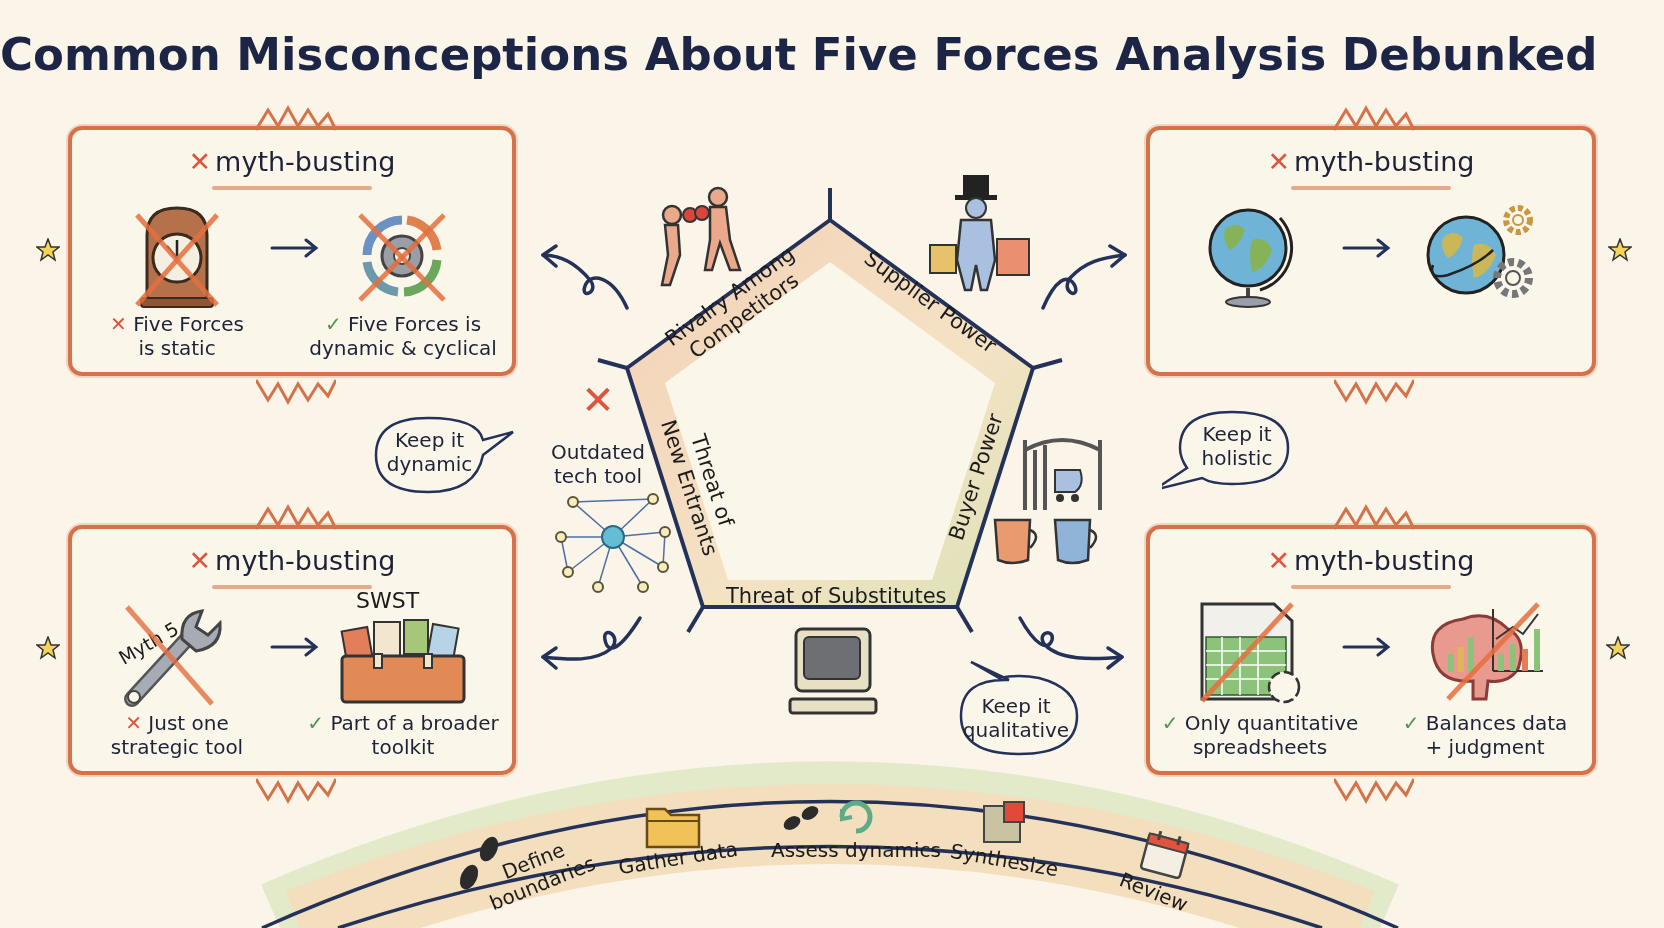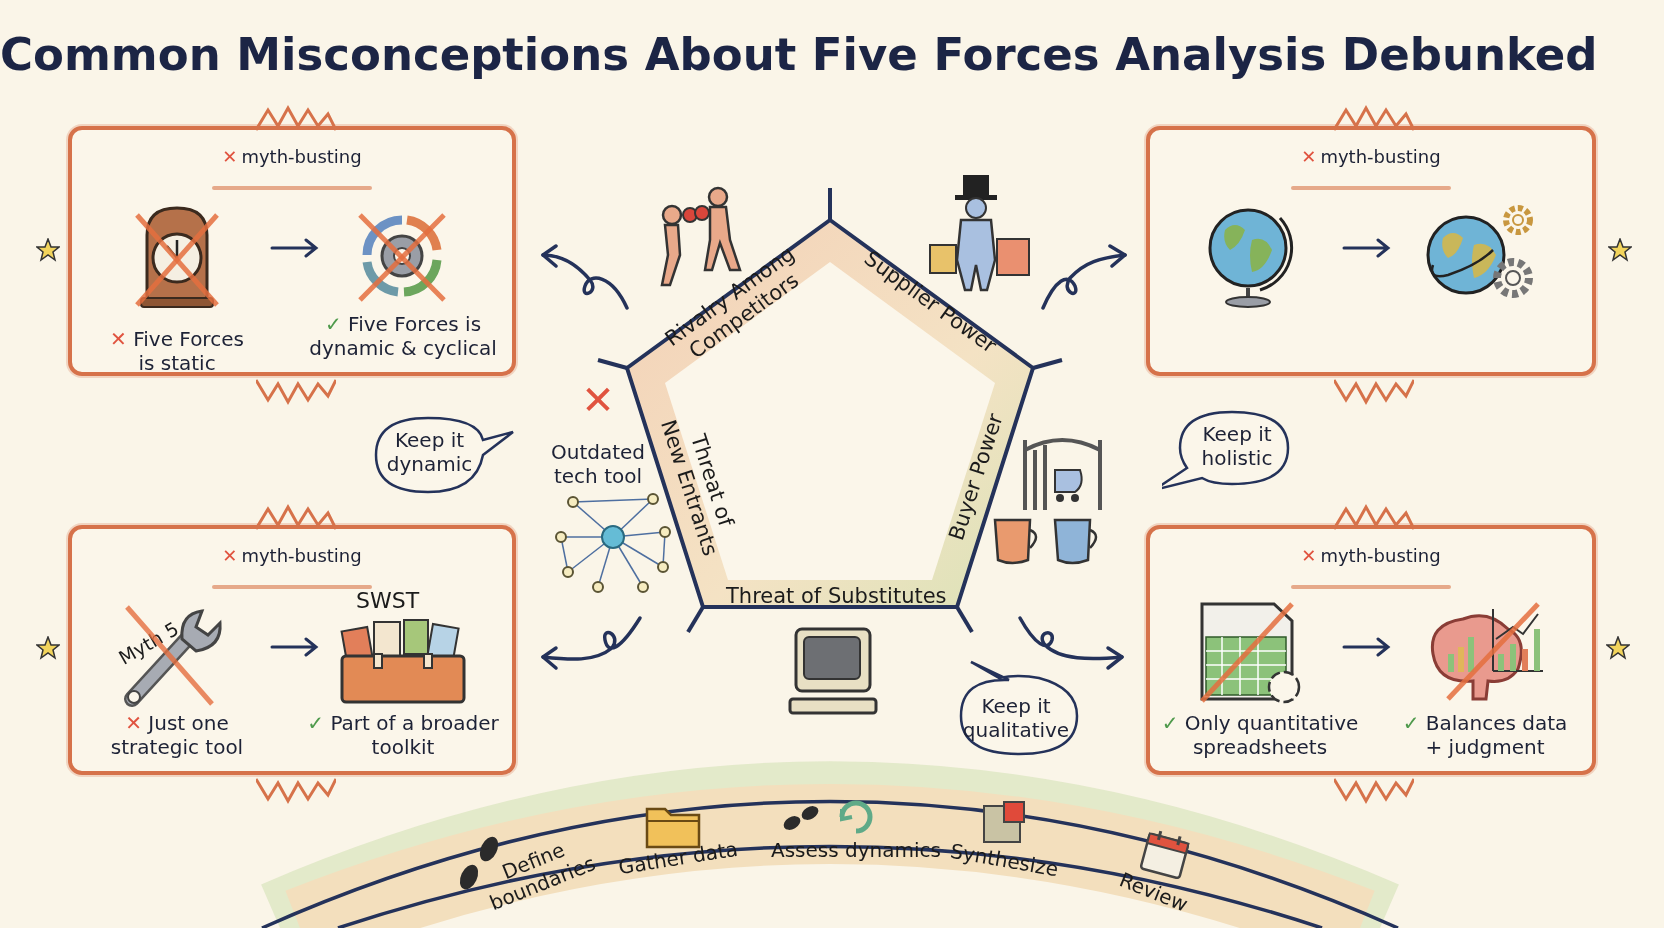--- a/index.html
+++ b/index.html
@@ -17,21 +17,21 @@
     }
     .panel {
       position: absolute; width: 448px; height: 250px;
       border: 4px solid #d6724a; border-radius: 14px;
       background: #fbf6ea;
       box-shadow: 0 0 0 2px rgba(214,114,74,0.25);
     }
     .zig { position: absolute; }
     .panel-head {
       position: absolute; top: 16px; left: 0; width: 100%;
-      text-align: center; font-size: 18px;
+      text-align: center; font-size: 27px;
     }
     .panel-head .x { color: #e0533f; font-weight: bold; margin-right: 4px; }
     .panel-head .underline {
       position: absolute; left: 50%; transform: translateX(-50%);
       top: 40px; width: 160px; height: 4px; background: #e6a98a; border-radius: 2px;
     }
     .icon-slot { position: absolute; top: 70px; width: 120px; height: 110px; }
     .arrow-mid {
       position: absolute; top: 108px; left: 198px; width: 50px; height: 20px;
     }
@@ -125,21 +125,21 @@
       <path d="M25,55 A35,35 0 0 1 60,20" fill="none" stroke="#6c92c4" stroke-width="9"></path>
       <path d="M65,20 A35,35 0 0 1 95,50" fill="none" stroke="#e0804f" stroke-width="9"></path>
       <path d="M95,60 A35,35 0 0 1 62,92" fill="none" stroke="#6ca65d" stroke-width="9"></path>
       <path d="M56,92 A35,35 0 0 1 25,62" fill="none" stroke="#6d9aa8" stroke-width="9"></path>
       <circle cx="60" cy="56" r="20" fill="#9a9ea6" stroke="#444" stroke-width="3"></circle>
       <circle cx="60" cy="56" r="8" fill="#fbf6ea" stroke="#444" stroke-width="2"></circle>
       <line x1="18" y1="15" x2="102" y2="100" stroke="#e56f3f" stroke-width="5" opacity="0.85"></line>
       <line x1="102" y1="15" x2="18" y2="100" stroke="#e56f3f" stroke-width="5" opacity="0.85"></line>
     </svg>
   </div>
-  <div class="caption" style="left:0;margin-top:15px;">
+  <div class="caption" style="left:0;">
     <span class="mark-x">✕</span>
     <span>Five Forces</span><br>
     <span>is static</span>
   </div>
   <div class="caption" style="left:226px;">
     <span class="mark-c">✓</span>
     <span>Five Forces is</span><br>
     <span>dynamic &amp; cyclical</span>
   </div>
 </div>

